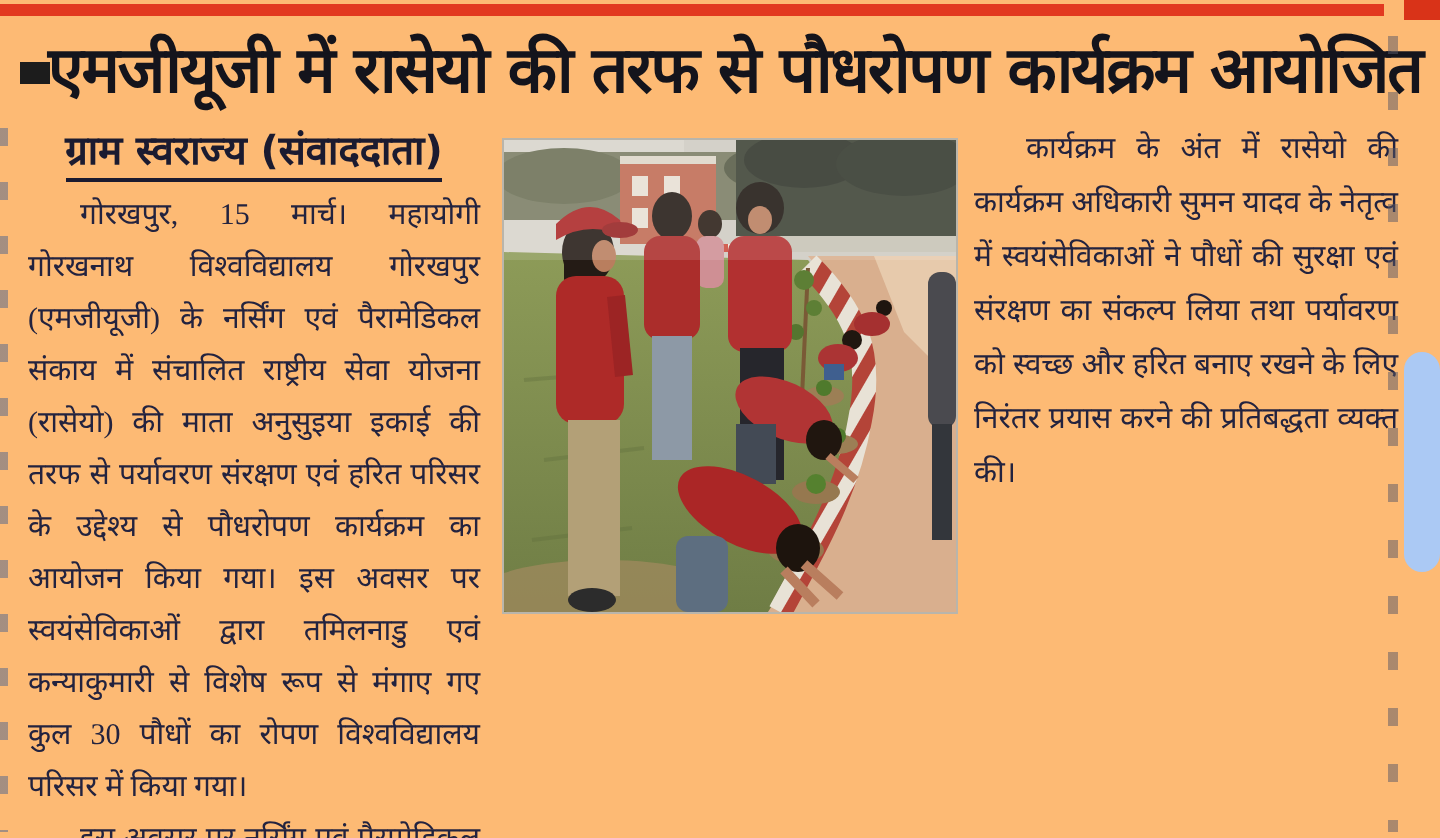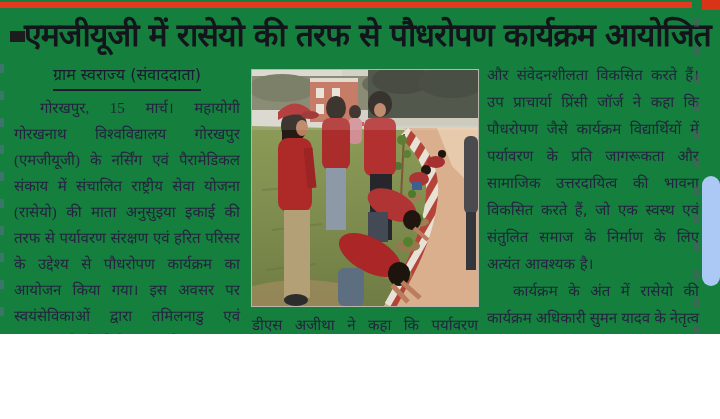--- a/index.html
+++ b/index.html
@@ -1,35 +1,35 @@
 <!DOCTYPE html>
 <html><head>
 <meta charset="utf-8">
 <style>
   html,body{margin:0;padding:0;}
   .page{
-    position:relative;width:720px;height:334px;background:#15803d;overflow:hidden;
+    position:relative;width:720px;height:419px;background:#fdba74;overflow:hidden;
     font-family:"DejaVu Sans","Liberation Sans",sans-serif;color:#23233f;
   }
   .top-rule{position:absolute;left:0;top:2px;width:692px;height:6px;background:#e23920;}
   .top-rule-frag{position:absolute;left:702px;top:0;width:18px;height:10px;background:#d93318;}
   .headline{
     position:absolute;left:24px;top:12px;width:672px;height:48px;margin:0;
     font-size:32px;line-height:46px;font-weight:700;color:#14141c;
     text-align:center;white-space:nowrap;letter-spacing:-1px;
   }
   .headline-dash{position:absolute;left:10px;top:31px;width:15px;height:11px;background:#1c1c1c;}
   .col{position:absolute;top:62px;font-size:15px;line-height:26px;text-align:justify;}
   .col p{margin:0;}
   .col-left{left:14px;width:226px;}
   .col-mid{left:252px;top:312px;width:226px;}
   .col-right{left:487px;width:212px;line-height:27px;}
   .byline-wrap{text-align:center;margin-bottom:4px;}
   .byline{
-    display:inline-block;font-weight:400;font-size:16px;color:#1b1b30;
+    display:inline-block;font-weight:700;font-size:20px;color:#1b1b30;
     border-bottom:2px solid #1b1b30;padding-bottom:1px;
   }
   .indent{text-indent:26px;font-family:Liberation Serif, serif;}
   .photo{
     position:absolute;left:252px;top:70px;width:226px;height:236px;
     background:#cfcbc2;outline:1px solid #b9b5ab;
   }
   .photo svg{display:block;width:100%;height:100%;}
   .frag-left{
     position:absolute;left:0;top:64px;width:4px;height:352px;opacity:.55;
@@ -161,26 +161,22 @@
       <ellipse cx="58" cy="45" rx="9" ry="4" fill="#962222"></ellipse>
       <rect x="26" y="68" width="34" height="74" rx="10" fill="#ae2a28"></rect>
       <path d="M56,78 L60,118" stroke="#9c2424" stroke-width="9" fill="none"></path>
       <rect x="32" y="140" width="26" height="88" fill="#b3a077"></rect>
       <ellipse cx="44" cy="230" rx="12" ry="6" fill="#2c2c2c"></ellipse>
 
       <rect x="0" y="0" width="226" height="60" fill="#ffffff" opacity=".12"></rect>
     </svg>
   </div>
 
-  <div class="col col-mid">
-    <p>डीएस अजीथा ने कहा कि पर्यावरण संरक्षण के लिए पौधरोपण अत्यंत आवश्यक है। इस प्रकार के कार्यक्रम विद्यार्थियों में प्रकृति के प्रति जिम्मेदारी</p>
-  </div>
 
   <div class="col col-right">
-    <p>और संवेदनशीलता विकसित करते हैं। उप प्राचार्या प्रिंसी जॉर्ज ने कहा कि पौधरोपण जैसे कार्यक्रम विद्यार्थियों में पर्यावरण के प्रति जागरूकता और सामाजिक उत्तरदायित्व की भावना विकसित करते हैं, जो एक स्वस्थ एवं संतुलित समाज के निर्माण के लिए अत्यंत आवश्यक है।</p>
     <p class="indent">कार्यक्रम के अंत में रासेयो की कार्यक्रम अधिकारी सुमन यादव के नेतृत्व में स्वयंसेविकाओं ने पौधों की सुरक्षा एवं संरक्षण का संकल्प लिया तथा पर्यावरण को स्वच्छ और हरित बनाए रखने के लिए निरंतर प्रयास करने की प्रतिबद्धता व्यक्त की।</p>
   </div>
 
   <div class="frag-left"></div>
   <div class="frag-right"></div>
   <div class="scroll-thumb"></div>
 
 </div>
 
 </body></html>

